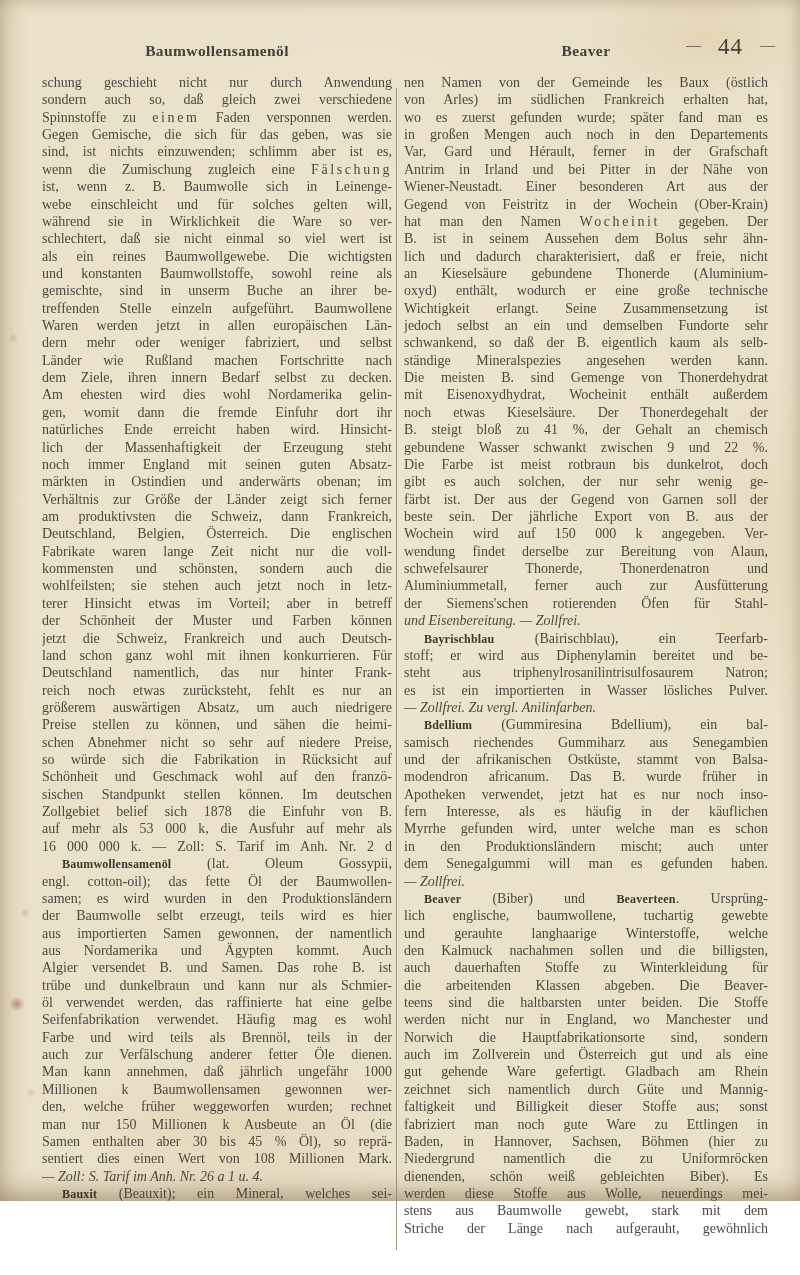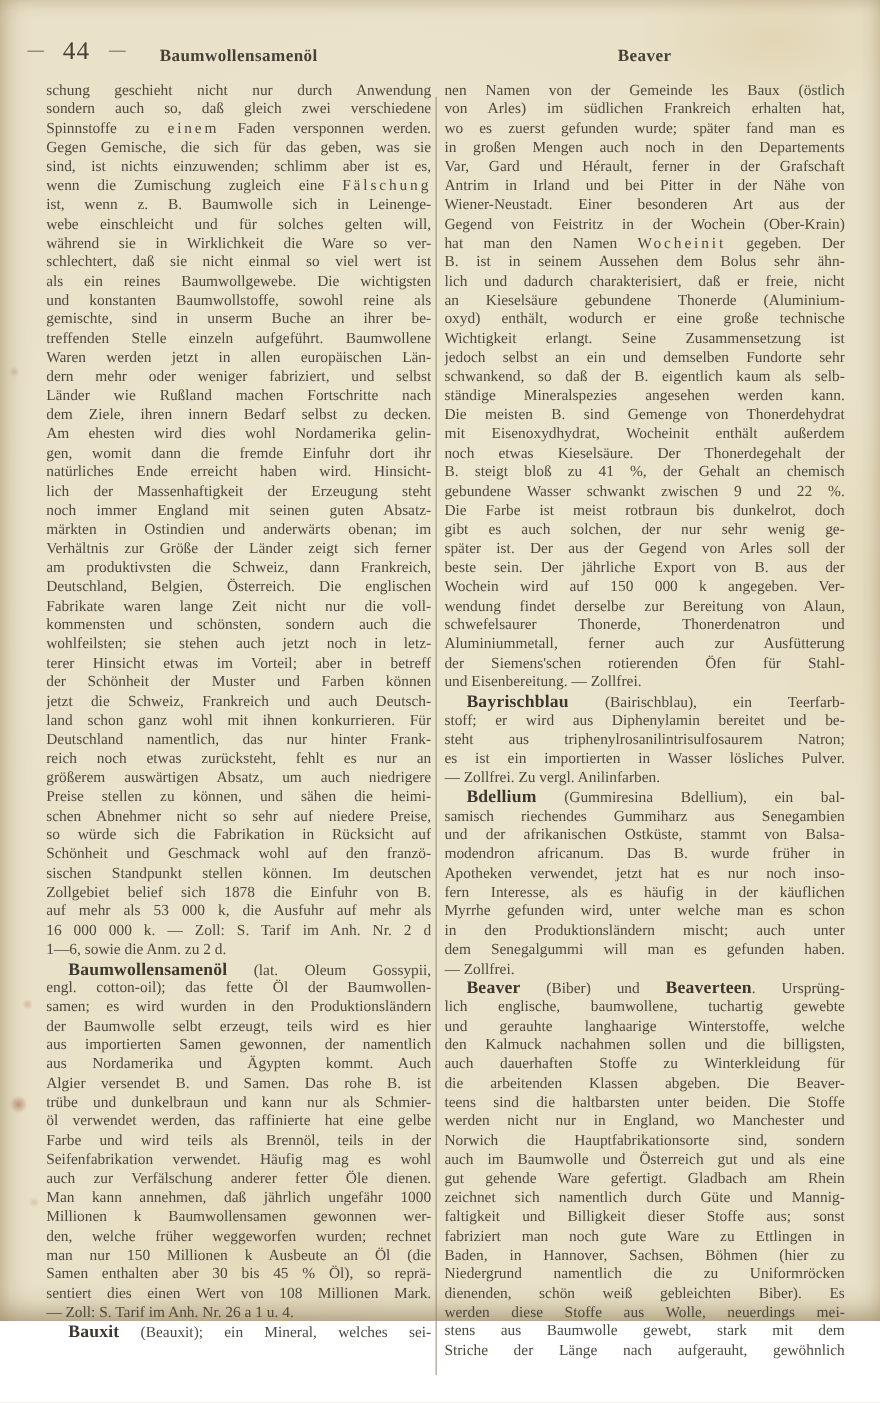--- a/index.html
+++ b/index.html
@@ -20,34 +20,34 @@
       inset 0 -18px 24px -10px rgba(110,88,48,.45),
       inset 0 10px 16px -10px rgba(140,115,70,.28),
       inset 16px 0 24px -12px rgba(130,105,60,.32),
       inset -12px 0 20px -12px rgba(140,115,70,.25);
     color:#4a463c;}
   .header{position:absolute;top:38px;left:0;width:800px;height:28px;}
   .run-title{position:absolute;top:4px;font-weight:bold;font-size:15.5px;
     letter-spacing:.4px;color:#454137;text-align:center;}
   .rt-left{left:42px;width:350px;}
   .rt-right{left:404px;width:364px;}
-  .pageno-wrap{position:absolute;top:-4px;left:8px;width:784px;text-align:left;color:#454137;}
+  .pageno-wrap{position:absolute;top:-4px;left:8px;width:784px;text-align:right;color:#454137;}
   .pageno{font-size:23px;letter-spacing:1px;}
   .pn-dash{font-size:15px;position:relative;top:-4px;margin:0 17px;color:#555044;}
   .divider{position:absolute;left:396px;top:88px;width:1px;height:1162px;
     background:#8c8571;opacity:.85;}
   .col{position:absolute;top:74px;font-size:14px;color:#4c483e;}
   .col-left{left:42px;width:350px;}
   .col-right{left:404px;width:364px;}
   .line{height:17.36px;line-height:17.36px;overflow:hidden;
     text-align:justify;text-align-last:justify;text-justify:inter-word;
     white-space:normal;}
-  .line.nj{text-align:right;text-align-last:left;}
+  .line.nj{text-align:right;text-align-last:left;font-style:italic;}
   .line.ind{text-indent:20px;}
-  .bold-head{font-weight:bold;font-size:16px;color:#3c382e;letter-spacing:.2px;}
+  .bold-head{font-weight:bold;font-size:12px;color:#3c382e;letter-spacing:.2px;}
   .sperr{letter-spacing:2.6px;margin-top:20px;}
 </style>
 </head>
 <body>
 
 <div class="page">
   <div class="header">
     <div class="run-title rt-left">Baumwollensamenöl</div>
     <div class="pageno-wrap">
       <span class="pn-dash">—</span><span class="pageno">44</span><span class="pn-dash">—</span>
@@ -96,32 +96,31 @@
       <div class="line"><span>reich noch etwas zurücksteht, fehlt es nur an</span></div>
       <div class="line"><span>größerem auswärtigen Absatz, um auch niedrigere</span></div>
       <div class="line"><span>Preise stellen zu können, und sähen die heimi-</span></div>
       <div class="line"><span>schen Abnehmer nicht so sehr auf niedere Preise,</span></div>
       <div class="line"><span>so würde sich die Fabrikation in Rücksicht auf</span></div>
       <div class="line"><span>Schönheit und Geschmack wohl auf den franzö-</span></div>
       <div class="line"><span>sischen Standpunkt stellen können. Im deutschen</span></div>
       <div class="line"><span>Zollgebiet belief sich 1878 die Einfuhr von B.</span></div>
       <div class="line"><span>auf mehr als 53 000 k, die Ausfuhr auf mehr als</span></div>
       <div class="line"><span>16 000 000 k. — Zoll: S. Tarif im Anh. Nr. 2 d</span></div>
-      <div class="line nj"><span>1—6, sowie die Anm. zu 2 d.</span></div>
       <div class="line ind"><span class="bold-head">Baumwollensamenöl</span><span> (lat. Oleum Gossypii,</span></div>
       <div class="line"><span>engl. cotton-oil); das fette Öl der Baumwollen-</span></div>
       <div class="line"><span>samen; es wird wurden in den Produktionsländern</span></div>
       <div class="line"><span>der Baumwolle selbt erzeugt, teils wird es hier</span></div>
       <div class="line"><span>aus importierten Samen gewonnen, der namentlich</span></div>
       <div class="line"><span>aus Nordamerika und Ägypten kommt. Auch</span></div>
       <div class="line"><span>Algier versendet B. und Samen. Das rohe B. ist</span></div>
       <div class="line"><span>trübe und dunkelbraun und kann nur als Schmier-</span></div>
       <div class="line"><span>öl verwendet werden, das raffinierte hat eine gelbe</span></div>
+      <div class="line"><span>Seifenfabrikation verwendet. Häufig mag es wohl</span></div>
       <div class="line"><span>Farbe und wird teils als Brennöl, teils in der</span></div>
-      <div class="line"><span>Seifenfabrikation verwendet. Häufig mag es wohl</span></div>
       <div class="line"><span>auch zur Verfälschung anderer fetter Öle dienen.</span></div>
       <div class="line"><span>Man kann annehmen, daß jährlich ungefähr 1000</span></div>
       <div class="line"><span>Millionen k Baumwollensamen gewonnen wer-</span></div>
       <div class="line"><span>den, welche früher weggeworfen wurden; rechnet</span></div>
       <div class="line"><span>man nur 150 Millionen k Ausbeute an Öl (die</span></div>
       <div class="line"><span>Samen enthalten aber 30 bis 45 % Öl), so reprä-</span></div>
       <div class="line"><span>sentiert dies einen Wert von 108 Millionen Mark.</span></div>
       <div class="line nj"><span>— Zoll: S. Tarif im Anh. Nr. 26 a 1 u. 4.</span></div>
       <div class="line ind"><span class="bold-head">Bauxit</span><span> (Beauxit); ein Mineral, welches sei-</span></div>
     </div>
@@ -143,21 +142,21 @@
       <div class="line"><span>jedoch selbst an ein und demselben Fundorte sehr</span></div>
       <div class="line"><span>schwankend, so daß der B. eigentlich kaum als selb-</span></div>
       <div class="line"><span>ständige Mineralspezies angesehen werden kann.</span></div>
       <div class="line"><span>Die meisten B. sind Gemenge von Thonerdehydrat</span></div>
       <div class="line"><span>mit Eisenoxydhydrat, Wocheinit enthält außerdem</span></div>
       <div class="line"><span>noch etwas Kieselsäure. Der Thonerdegehalt der</span></div>
       <div class="line"><span>B. steigt bloß zu 41 %, der Gehalt an chemisch</span></div>
       <div class="line"><span>gebundene Wasser schwankt zwischen 9 und 22 %.</span></div>
       <div class="line"><span>Die Farbe ist meist rotbraun bis dunkelrot, doch</span></div>
       <div class="line"><span>gibt es auch solchen, der nur sehr wenig ge-</span></div>
-      <div class="line"><span>später ist. Der aus der Gegend von Arles soll der</span></div>
+      <div class="line"><span>färbt ist. Der aus der Gegend von Garnen soll der</span></div>
       <div class="line"><span>beste sein. Der jährliche Export von B. aus der</span></div>
       <div class="line"><span>Wochein wird auf 150 000 k angegeben. Ver-</span></div>
       <div class="line"><span>wendung findet derselbe zur Bereitung von Alaun,</span></div>
       <div class="line"><span>schwefelsaurer Thonerde, Thonerdenatron und</span></div>
       <div class="line"><span>Aluminiummetall, ferner auch zur Ausfütterung</span></div>
       <div class="line"><span>der Siemens'schen rotierenden Öfen für Stahl-</span></div>
       <div class="line nj"><span>und Eisenbereitung. — Zollfrei.</span></div>
       <div class="line ind"><span class="bold-head">Bayrischblau</span><span> (Bairischblau), ein Teerfarb-</span></div>
       <div class="line"><span>stoff; er wird aus Diphenylamin bereitet und be-</span></div>
       <div class="line"><span>steht aus triphenylrosanilintrisulfosaurem Natron;</span></div>
@@ -175,21 +174,21 @@
       <div class="line nj"><span>— Zollfrei.</span></div>
       <div class="line ind"><span class="bold-head">Beaver</span><span> (Biber) und </span><span class="bold-head">Beaverteen</span><span>. Ursprüng-</span></div>
       <div class="line"><span>lich englische, baumwollene, tuchartig gewebte</span></div>
       <div class="line"><span>und gerauhte langhaarige Winterstoffe, welche</span></div>
       <div class="line"><span>den Kalmuck nachahmen sollen und die billigsten,</span></div>
       <div class="line"><span>auch dauerhaften Stoffe zu Winterkleidung für</span></div>
       <div class="line"><span>die arbeitenden Klassen abgeben. Die Beaver-</span></div>
       <div class="line"><span>teens sind die haltbarsten unter beiden. Die Stoffe</span></div>
       <div class="line"><span>werden nicht nur in England, wo Manchester und</span></div>
       <div class="line"><span>Norwich die Hauptfabrikationsorte sind, sondern</span></div>
-      <div class="line"><span>auch im Baumwolle und Österreich gut und als eine</span></div>
+      <div class="line"><span>auch im Zollverein und Österreich gut und als eine</span></div>
       <div class="line"><span>gut gehende Ware gefertigt. Gladbach am Rhein</span></div>
       <div class="line"><span>zeichnet sich namentlich durch Güte und Mannig-</span></div>
       <div class="line"><span>faltigkeit und Billigkeit dieser Stoffe aus; sonst</span></div>
       <div class="line"><span>fabriziert man noch gute Ware zu Ettlingen in</span></div>
       <div class="line"><span>Baden, in Hannover, Sachsen, Böhmen (hier zu</span></div>
       <div class="line"><span>Niedergrund namentlich die zu Uniformröcken</span></div>
       <div class="line"><span>dienenden, schön weiß gebleichten Biber). Es</span></div>
       <div class="line"><span>werden diese Stoffe aus Wolle, neuerdings mei-</span></div>
       <div class="line"><span>stens aus Baumwolle gewebt, stark mit dem</span></div>
       <div class="line"><span>Striche der Länge nach aufgerauht, gewöhnlich</span></div>

